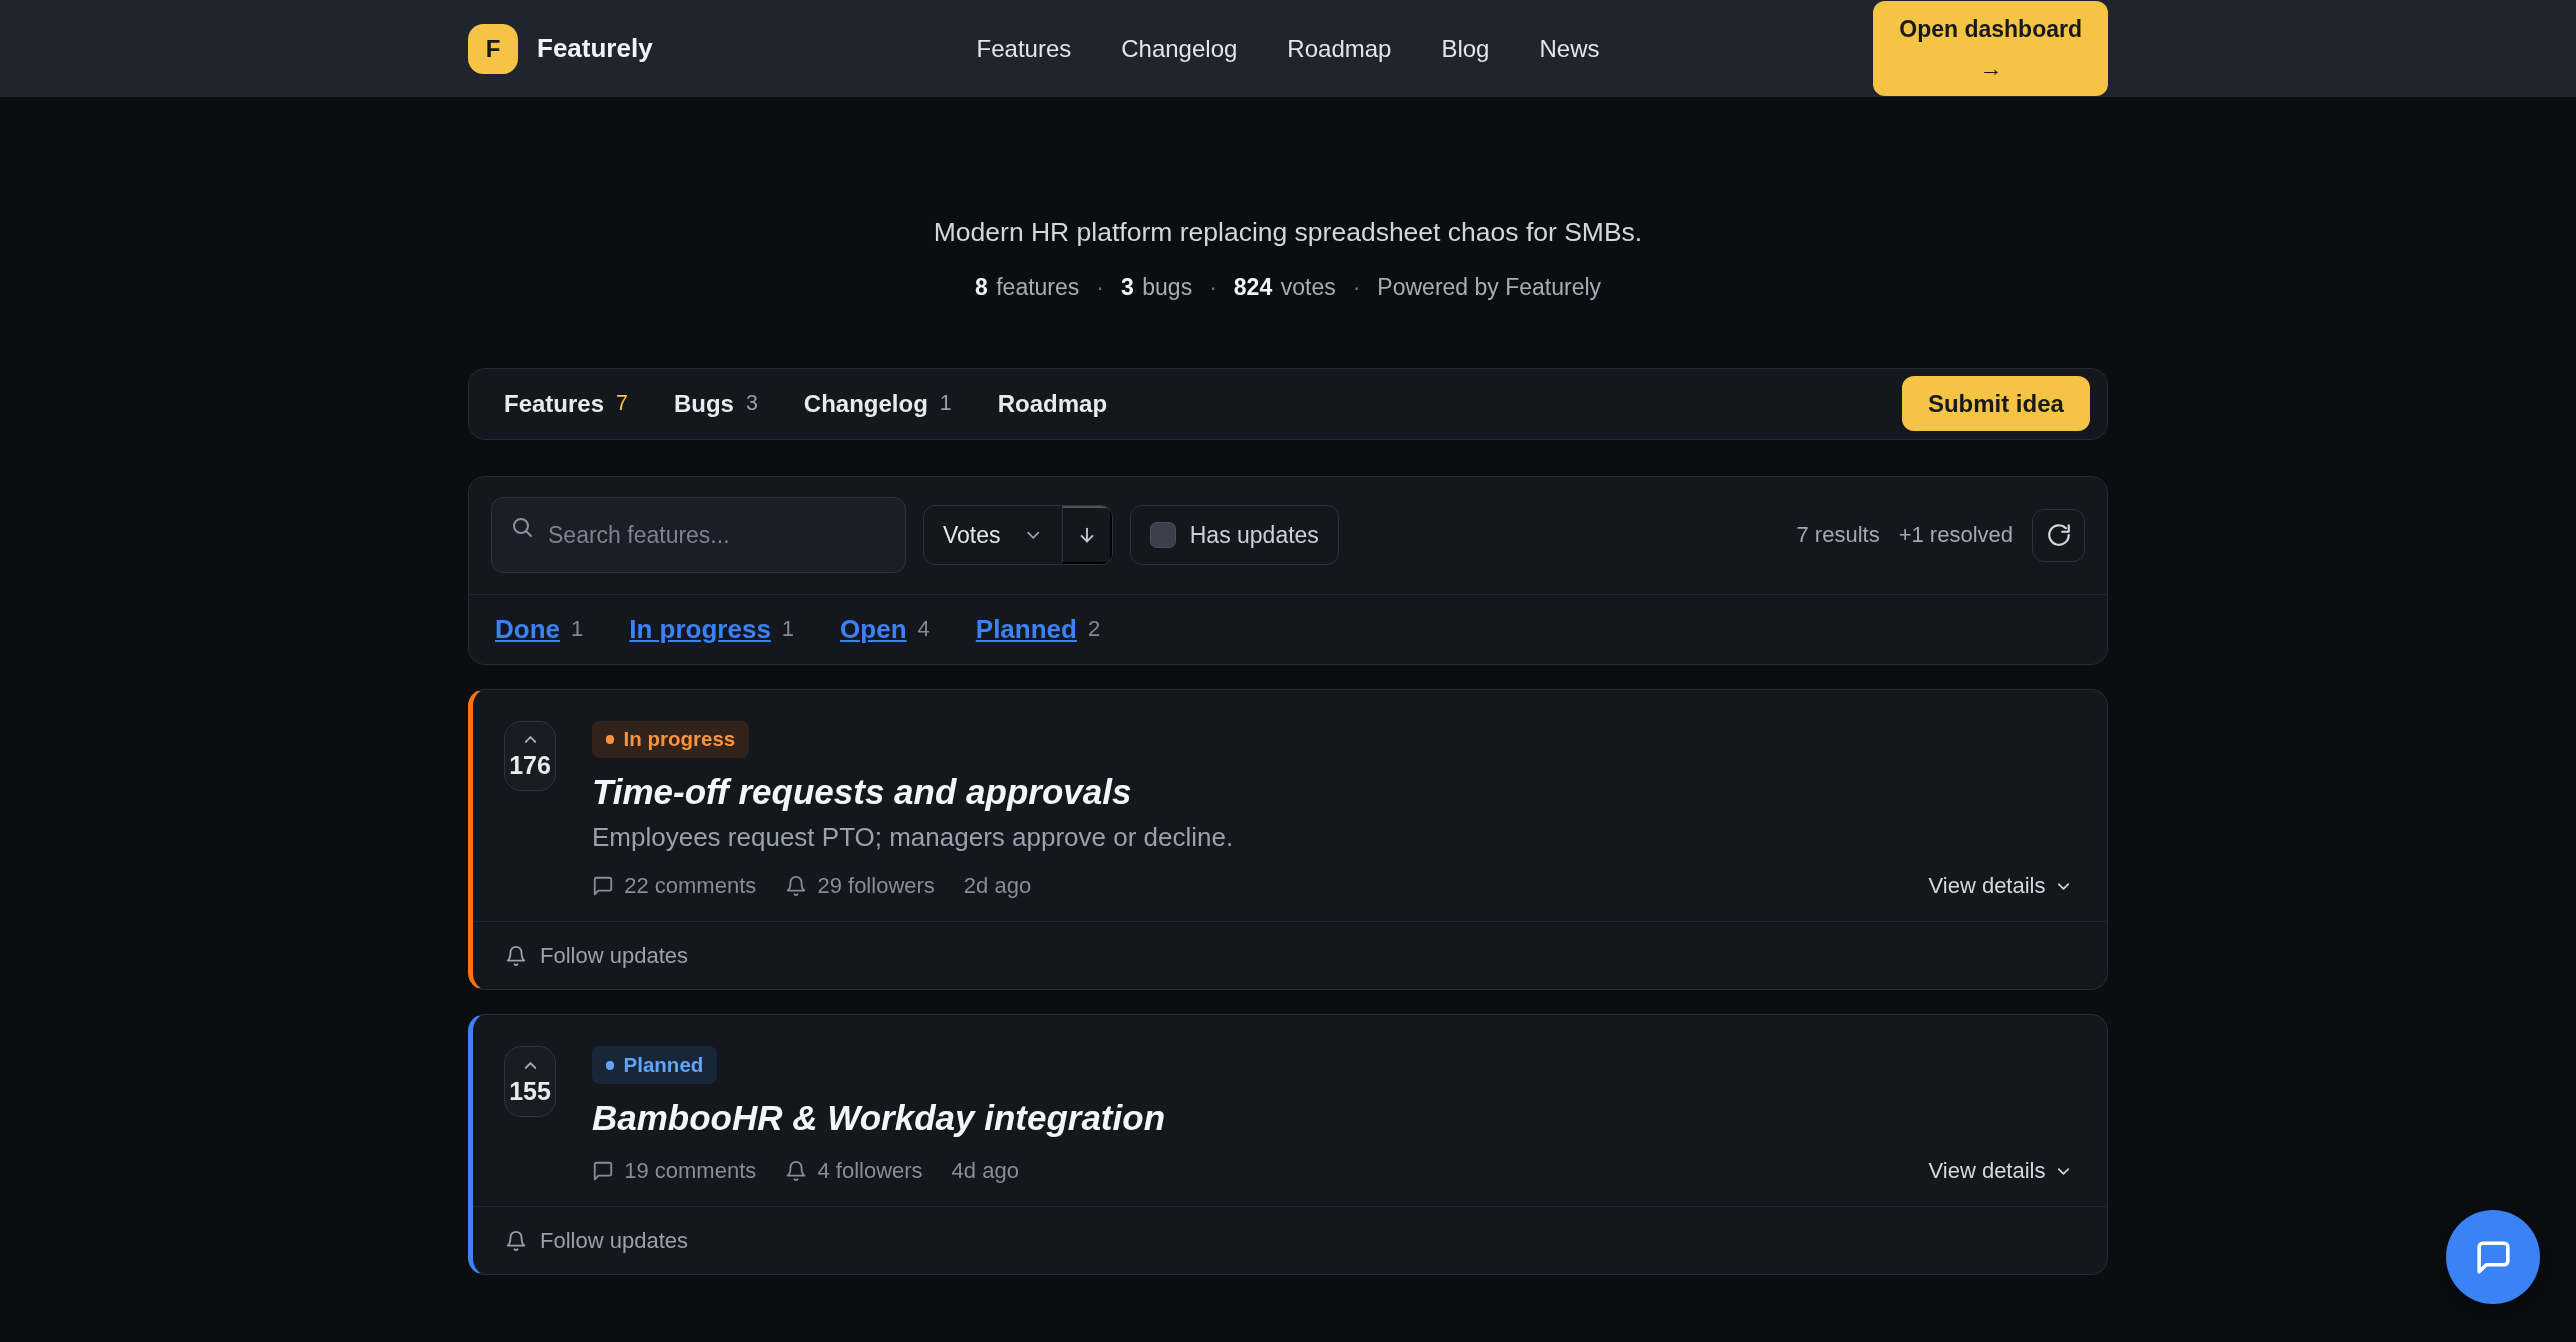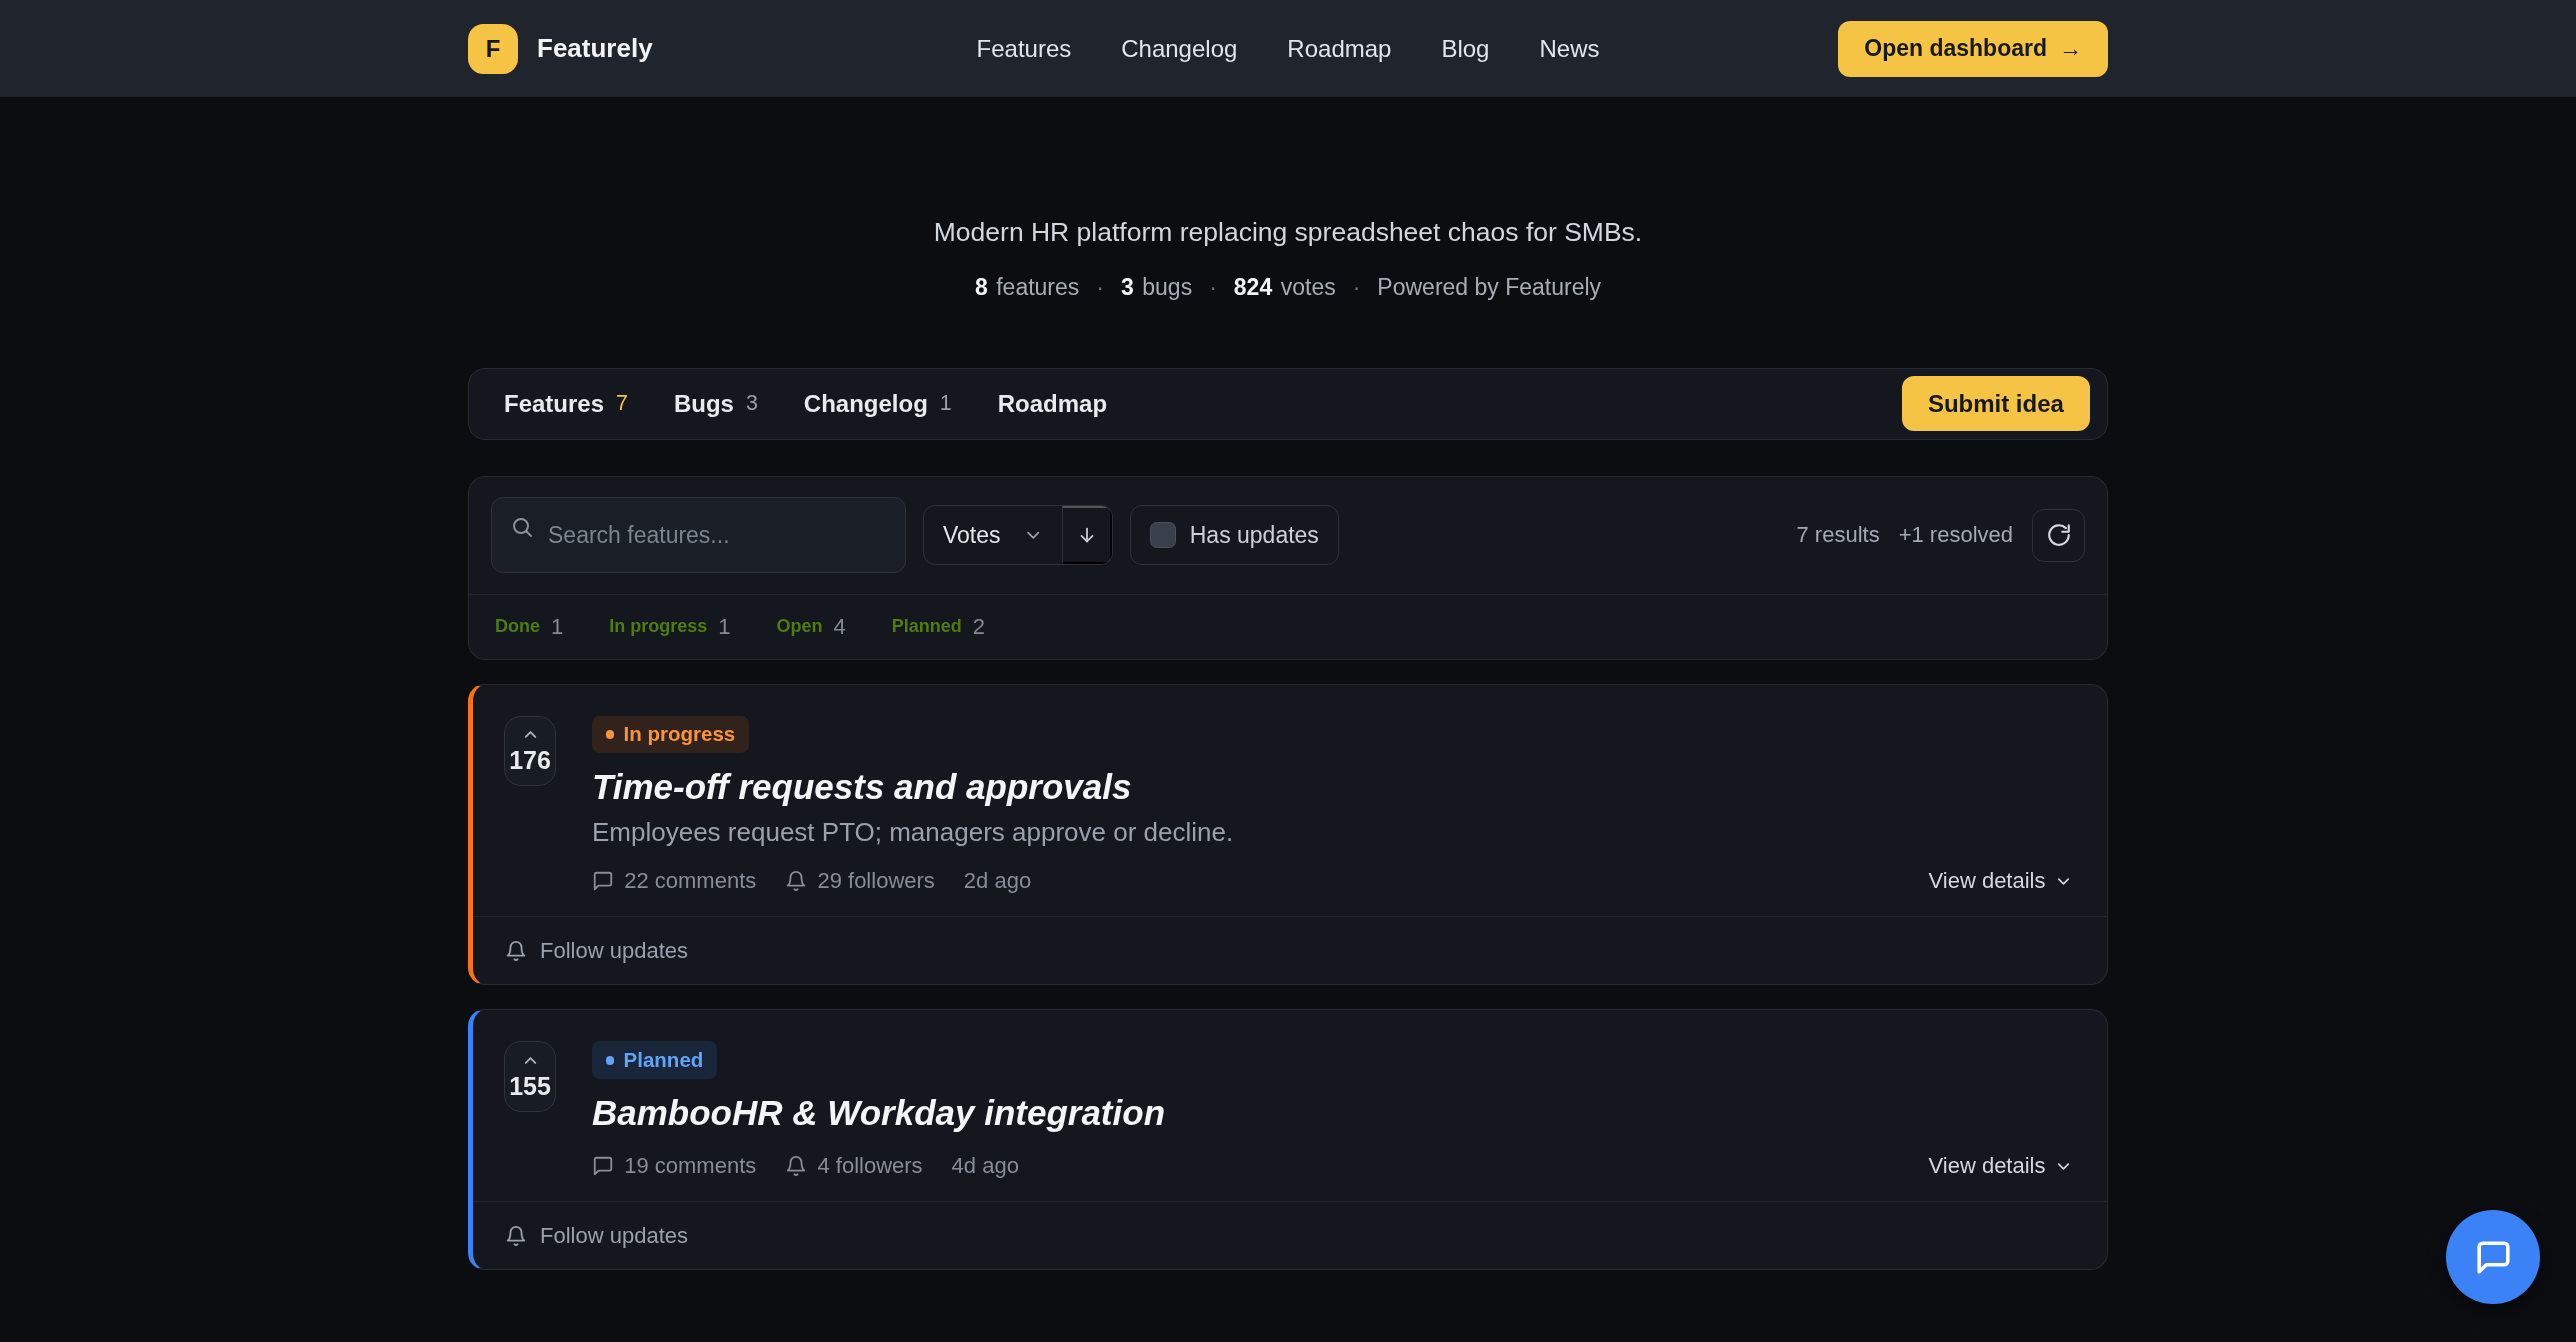--- a/index.html
+++ b/index.html
@@ -23,21 +23,21 @@
   .brand-name { font-size: 26px; font-weight: 700; color: #f3f4f6; }
   .nav-links {
     position: absolute; left: 50%; transform: translateX(-50%);
     display: flex; gap: 50px;
   }
   .nav-link { font-size: 24px; color: #e2e5ea; cursor: pointer; white-space: nowrap; }
   .btn-dashboard {
     margin-left: auto; display: flex; align-items: center; gap: 12px;
     border: none; cursor: pointer;
     font-family: inherit; font-size: 23px; font-weight: 700; color: #17191e;
-    padding: 14.5px 26px; border-radius: 12px;
+    padding: 14.5px 26px; border-radius: 12px; flex-direction: column;
   }
 
   
   .hero { text-align: center; padding: 99px 0 67px; }
   .hero-title { font-size: 55px; font-weight: 700; color: #f7f8fa; letter-spacing: 0.4px; }
   .hero-subtitle { font-size: 26.5px; color: #d2d6dd; margin-top: 20.5px; }
   .hero-stats {
     margin-top: 26px; display: flex; justify-content: center; align-items: center;
     gap: 17px; font-size: 23px; color: #a6adb8;
   }
@@ -89,21 +89,21 @@
   .updates-label { font-size: 23px; color: #ccd1d9; }
   .results-group { margin-left: auto; display: flex; align-items: center; gap: 19px; }
   .results-text, .resolved-text { font-size: 22px; color: #a2a9b4; }
   .btn-refresh {
     width: 53px; height: 53px; border: 0.9px solid #2d323d; border-radius: 12px;
     background: transparent; display: flex; align-items: center; justify-content: center; cursor: pointer;
   }
   .filter-divider { border-top: 0.9px solid #22262f; }
   .filter-row2 { display: flex; align-items: center; gap: 46px; padding: 19px 26px; }
   .status-filter { display: flex; align-items: center; gap: 11px; cursor: pointer; }
-  .status-label { font-size: 18px; font-weight: 700; color: #4d7c0f; }
+  .status-label { font-size: 26px; font-weight: 700; color: #3b82f6; text-decoration: underline; }
   .status-count { font-size: 22px; color: #838a96; }
 
   
   .feature-card {
     margin-top: 24px; background: #14171d; border: 0.9px solid #262b35;
     border-left-width: 5.1px; border-radius: 17px; overflow: hidden;
   }
   .fc-main { display: flex; padding: 31px 34px 22px 31px; }
   .vote-box {
     width: 52px; align-self: flex-start; text-align: center;

